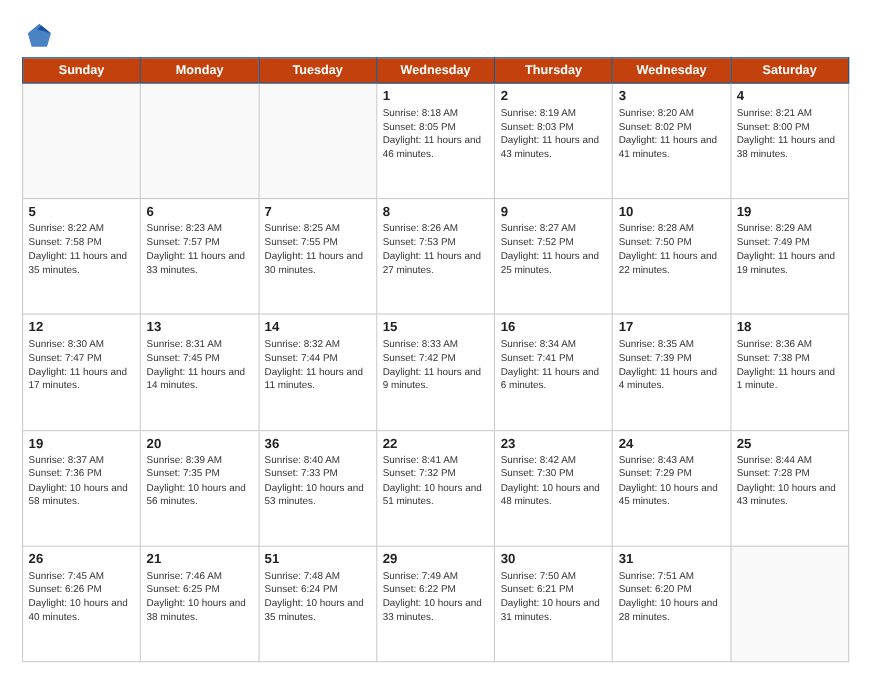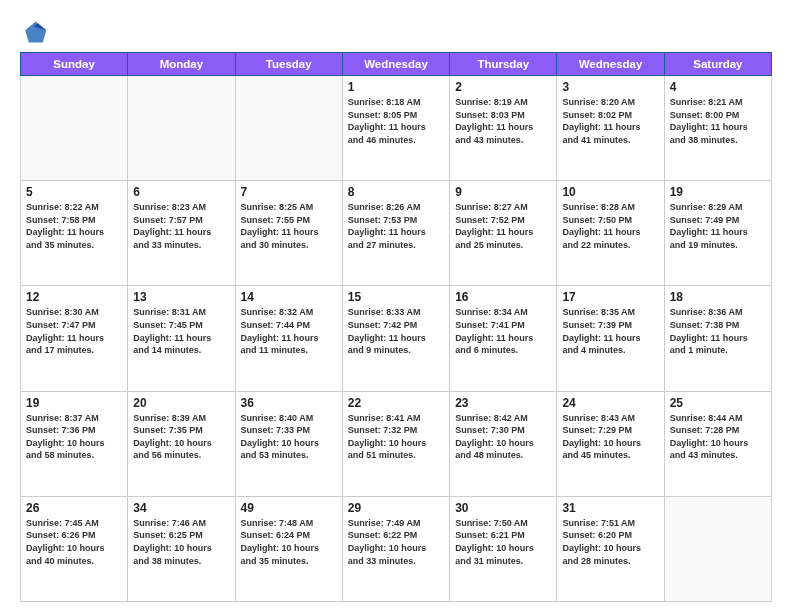--- a/index.html
+++ b/index.html
@@ -56,21 +56,21 @@
       margin-top: 2px;
     }
     .calendar {
       flex: 1;
       border: 1px solid #bbb;
       border-collapse: collapse;
       width: 100%;
       table-layout: fixed;
     }
     .calendar th {
-      background: #8b5cf6;
+      background: #c2410c;
       color: #fff;
       font-size: 11.5px;
       font-weight: bold;
       text-align: center;
       padding: 5px 2px;
       border: 1px solid #1a5a9a;
     }
     .calendar td {
       border: 1px solid #ccc;
       vertical-align: top;
@@ -84,21 +84,20 @@
       font-size: 12px;
       font-weight: bold;
       color: #222;
       display: block;
       margin-bottom: 2px;
     }
     .cell-info {
       font-size: 9px;
       line-height: 1.4;
       color: #333;
-      font-weight: bold;
     }
     .empty-cell {
       background: #f9f9f9;
     }
   </style>
 </head>
 <body>
 
 <div class="page">
   <div class="header">
@@ -241,25 +240,25 @@
             <span class="day-number">25</span>
             <div class="cell-info">Sunrise: 8:44 AM<br>Sunset: 7:28 PM<br>Daylight: 10 hours and 43 minutes.</div>
           </td>
         </tr>
         <tr>
           <td>
             <span class="day-number">26</span>
             <div class="cell-info">Sunrise: 7:45 AM<br>Sunset: 6:26 PM<br>Daylight: 10 hours and 40 minutes.</div>
           </td>
           <td>
-            <span class="day-number">34</span>
+            <span class="day-number">21</span>
             <div class="cell-info">Sunrise: 7:46 AM<br>Sunset: 6:25 PM<br>Daylight: 10 hours and 38 minutes.</div>
           </td>
           <td>
-            <span class="day-number">49</span>
+            <span class="day-number">51</span>
             <div class="cell-info">Sunrise: 7:48 AM<br>Sunset: 6:24 PM<br>Daylight: 10 hours and 35 minutes.</div>
           </td>
           <td>
             <span class="day-number">29</span>
             <div class="cell-info">Sunrise: 7:49 AM<br>Sunset: 6:22 PM<br>Daylight: 10 hours and 33 minutes.</div>
           </td>
           <td>
             <span class="day-number">30</span>
             <div class="cell-info">Sunrise: 7:50 AM<br>Sunset: 6:21 PM<br>Daylight: 10 hours and 31 minutes.</div>
           </td>

